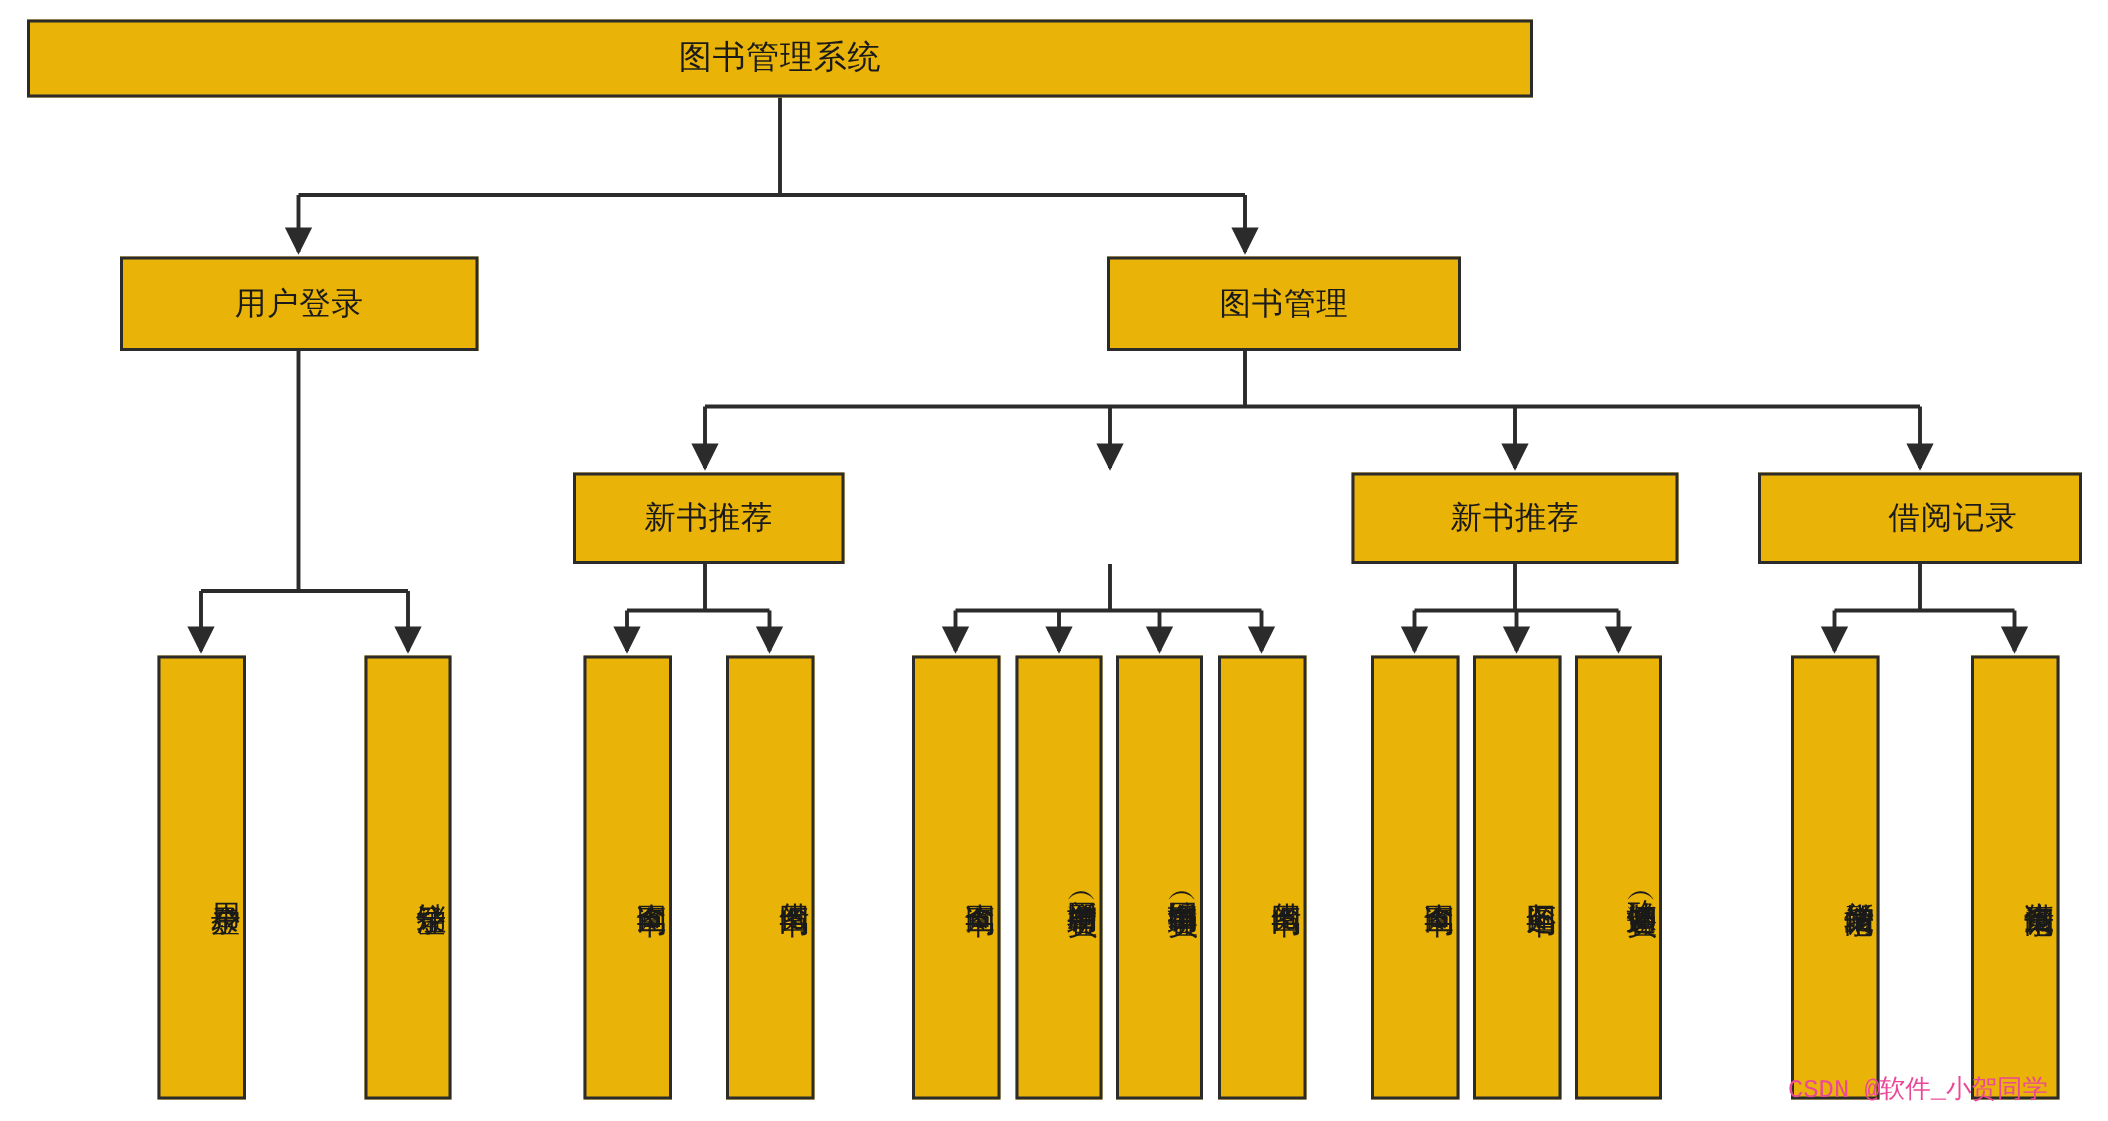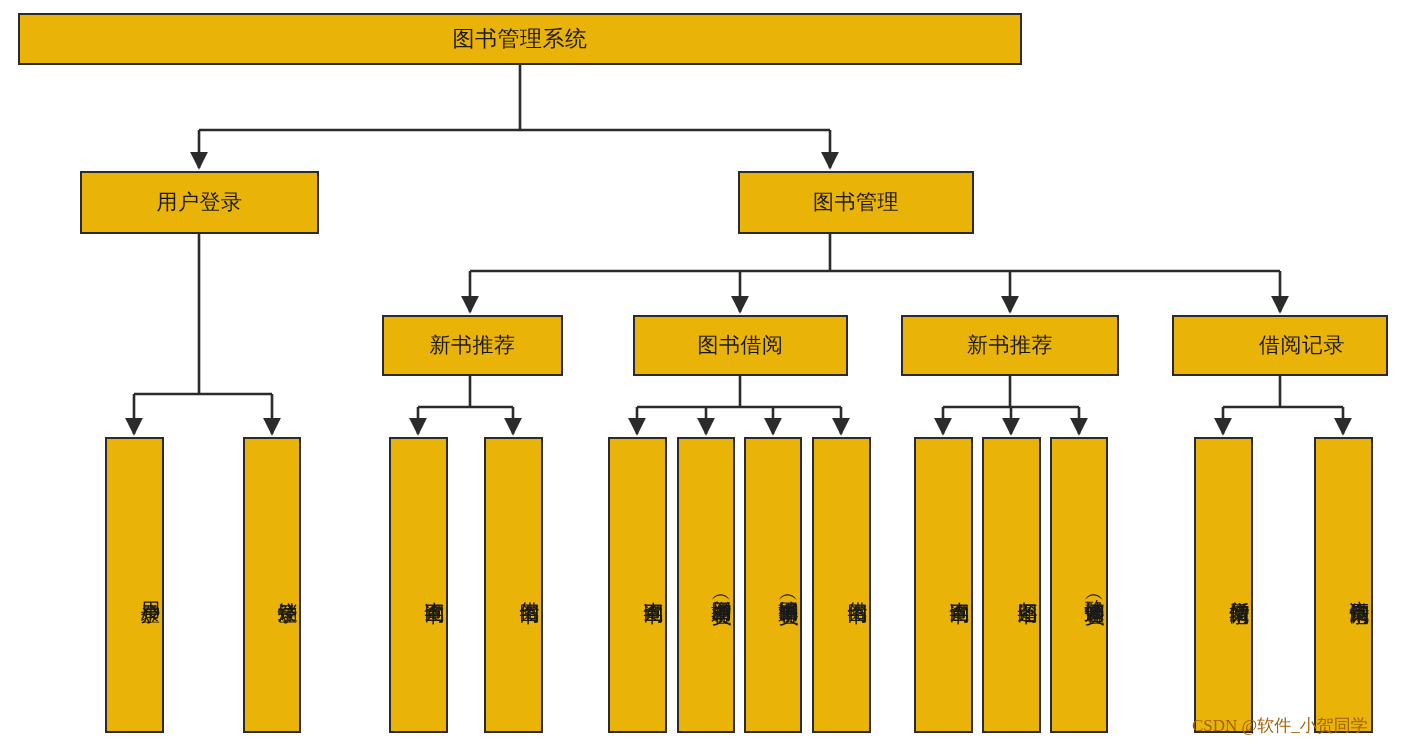--- a/index.html
+++ b/index.html
@@ -54,22 +54,22 @@
   .node.vert .vtext {
     writing-mode: vertical-rl;
     text-orientation: upright;
     display: block;
   }
   .watermark {
     position: absolute;
     left: 1192px;
     top: 714px;
     font-size: 17px;
-    color: #a16207;
-    font-family: Liberation Serif, serif;
+    color: #ec4899;
+    font-family: Liberation Mono, monospace;
     white-space: nowrap;
   }
 </style>
 </head>
 <body>
 
 <div id="canvas">
 
   <svg id="edges" viewBox="0 0 1405 747" width="1405" height="747" xmlns="http://www.w3.org/2000/svg">
     <defs>
@@ -130,23 +130,20 @@
   </div>
 
   <div class="node horiz" style="left:712px;top:171px;width:236px;height:63px;margin-left:26px;">
     <span>图书管理</span>
   </div>
 
   <div class="node horiz" style="left:382px;top:315px;width:181px;height:61px;font-family:Liberation Serif, serif;">
     <span>新书推荐</span>
   </div>
 
-  <div class="node horiz" style="left:633px;top:315px;width:215px;height:61px;">
-    <span>图书借阅</span>
-  </div>
 
   <div class="node horiz" style="left:901px;top:315px;width:218px;height:61px;">
     <span>新书推荐</span>
   </div>
 
   <div class="node horiz" style="left:1172px;top:315px;width:216px;height:61px;padding-left:44px;">
     <span>借阅记录</span>
   </div>
 
   <div class="node vert" style="left:105px;top:437px;width:59px;height:296px;">

